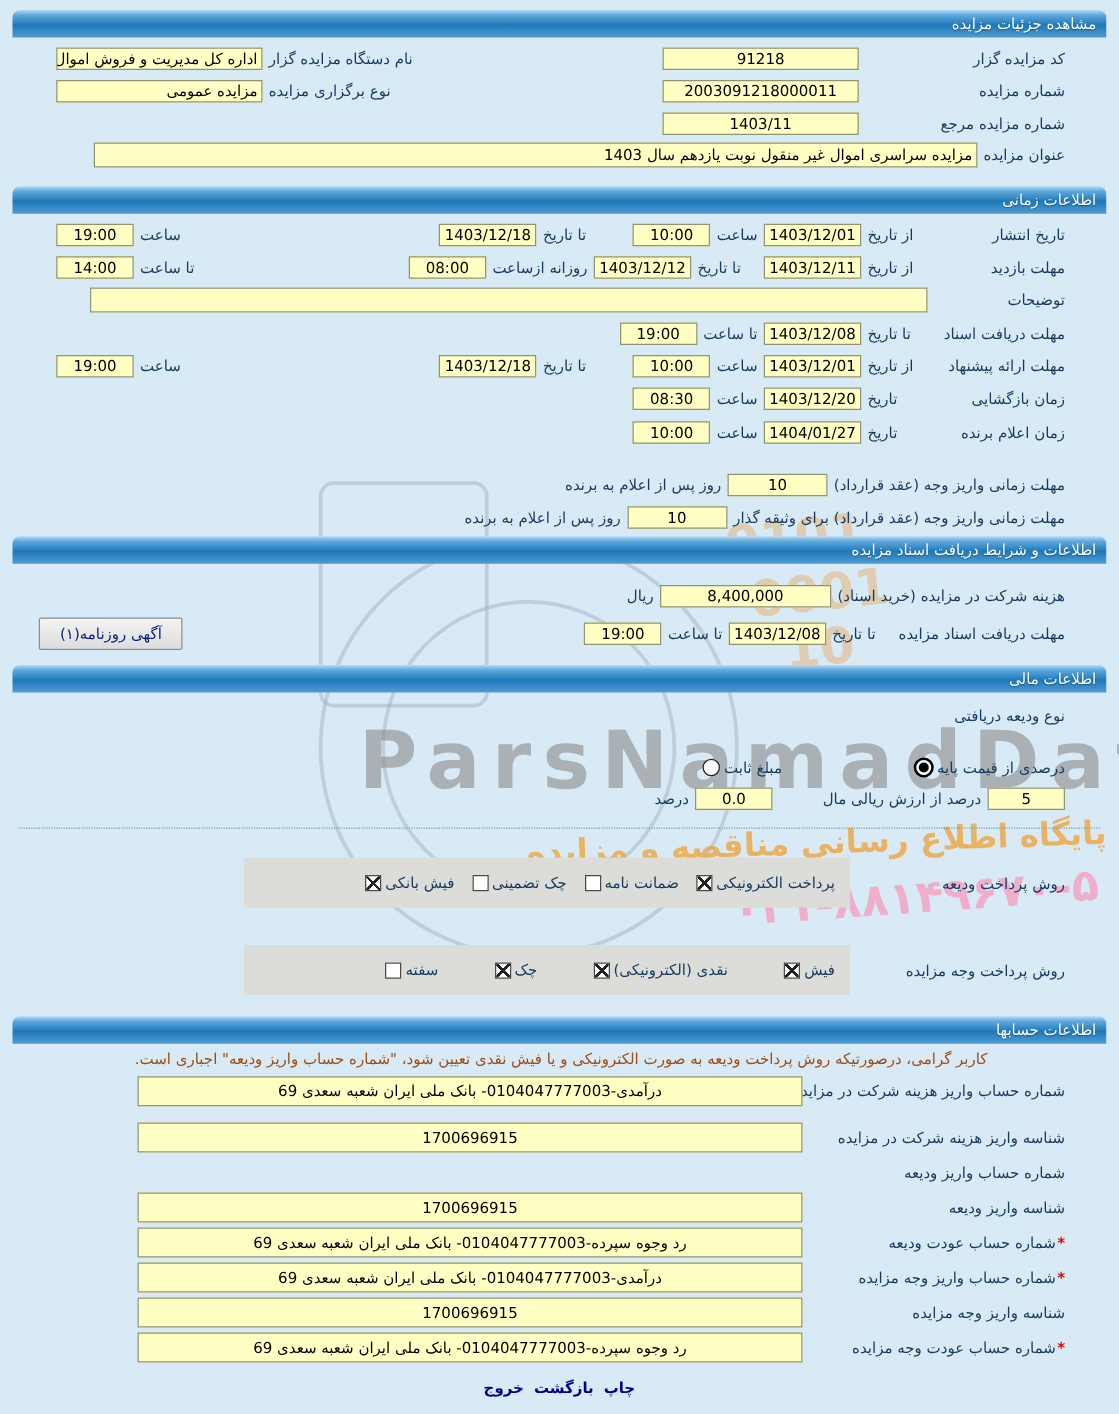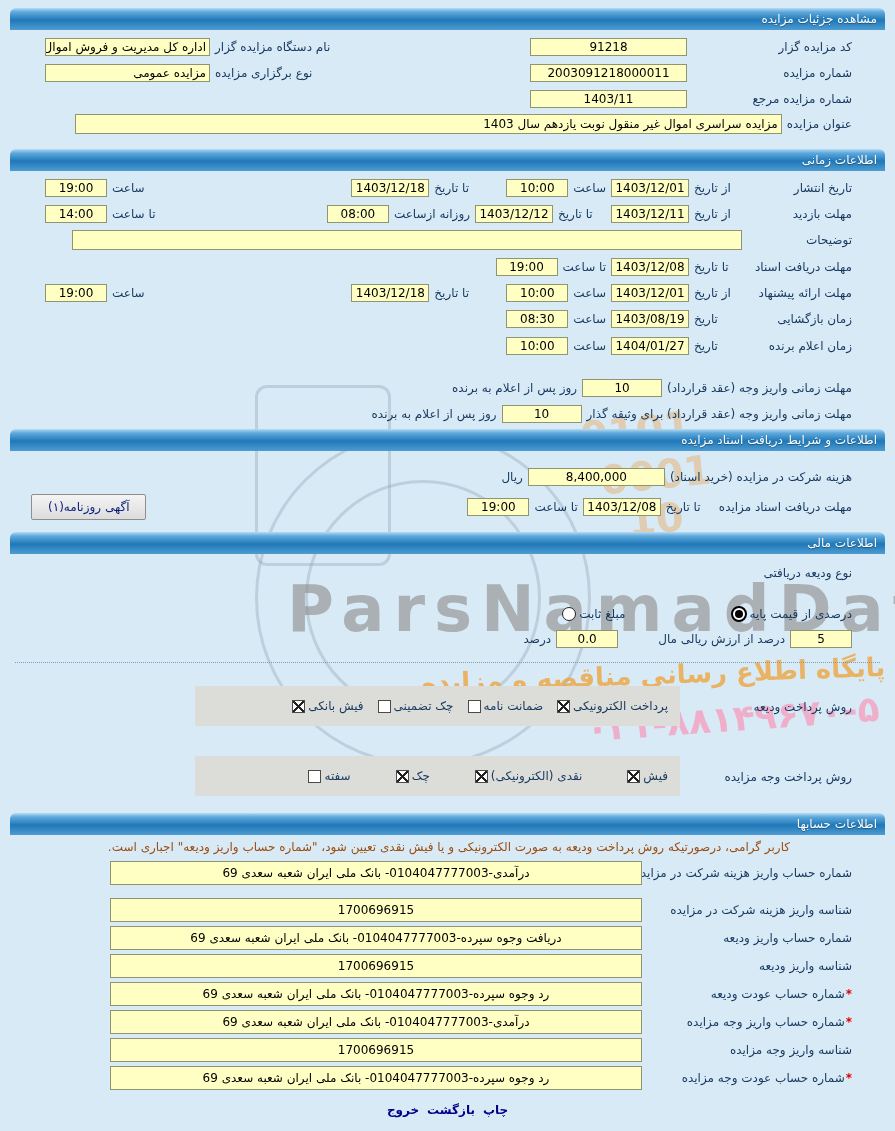--- a/index.html
+++ b/index.html
@@ -152,21 +152,21 @@
   <span class="sp14"></span>
   <span class="lbl sl">تا تاریخ</span>
   <span class="box ltr d">1403/12/18</span>
   <span class="lbl sls pushL">ساعت</span>
   <span class="box ltr t">19:00</span>
 </div>
 
 <div class="row" style="top:309px">
   <span class="lbl w105">زمان بازگشایی</span>
   <span class="lbl sl">تاریخ</span>
-  <span class="box ltr d">1403/08/19</span>
+  <span class="box ltr d">1403/12/20</span>
   <span class="lbl sls">ساعت</span>
   <span class="box ltr t">08:30</span>
 </div>
 
 <div class="row" style="top:336px">
   <span class="lbl w105">زمان اعلام برنده</span>
   <span class="lbl sl">تاریخ</span>
   <span class="box ltr d">1404/01/27</span>
   <span class="lbl sls">ساعت</span>
   <span class="box ltr t">10:00</span>
@@ -277,21 +277,20 @@
     <div class="row" style="top: 861px; left: 110px; height: 24px;">
       <span class="lbl alabel">شماره حساب واریز هزینه شرکت در مزایده</span>
       <span class="box abox">درآمدی-0104047777003- بانک ملی ایران شعبه سعدی 69</span>
     </div>
     <div class="row" style="top: 898px; left: 110px; height: 24px;">
       <span class="lbl alabel">شناسه واریز هزینه شرکت در مزایده</span>
       <span class="box abox">1700696915</span>
     </div>
     <div class="row" style="top: 926px; left: 110px; height: 24px;">
       <span class="lbl alabel">شماره حساب واریز ودیعه</span>
-      <span class="box abox">دریافت وجوه سپرده-0104047777003- بانک ملی ایران شعبه سعدی 69</span>
     </div>
     <div class="row" style="top: 954px; left: 110px; height: 24px;">
       <span class="lbl alabel">شناسه واریز ودیعه</span>
       <span class="box abox">1700696915</span>
     </div>
     <div class="row" style="top: 982px; left: 110px; height: 24px;">
       <span class="lbl alabel"><span class="req">*</span>شماره حساب عودت ودیعه</span>
       <span class="box abox">رد وجوه سپرده-0104047777003- بانک ملی ایران شعبه سعدی 69</span>
     </div>
     <div class="row" style="top: 1010px; left: 110px; height: 24px;">

